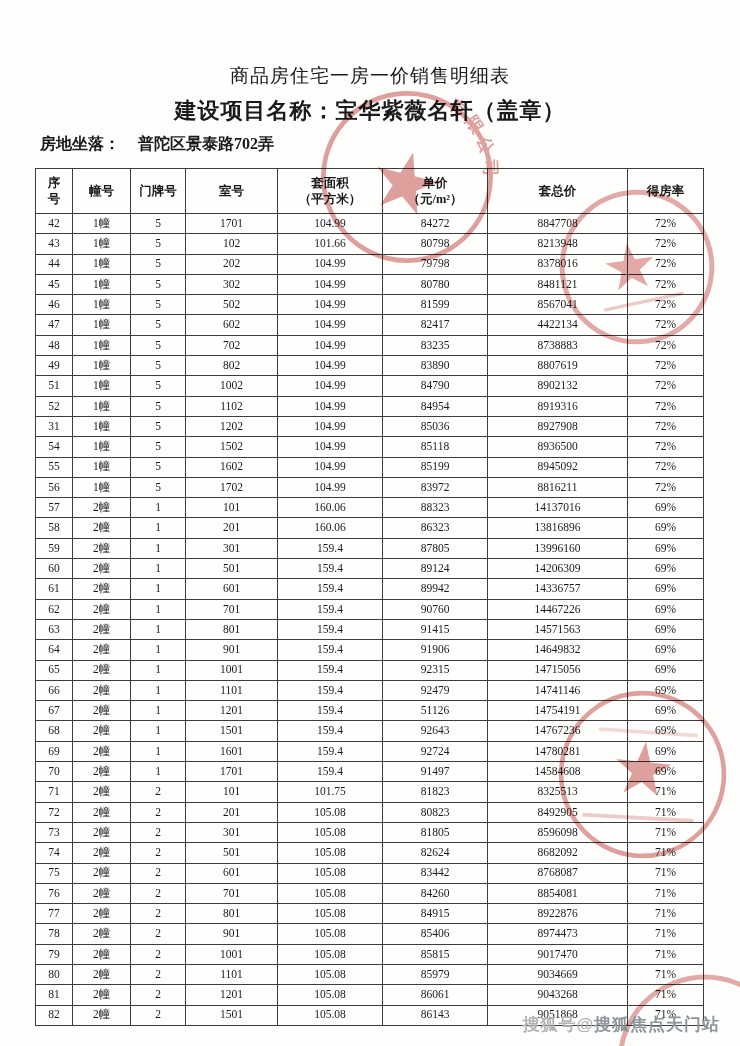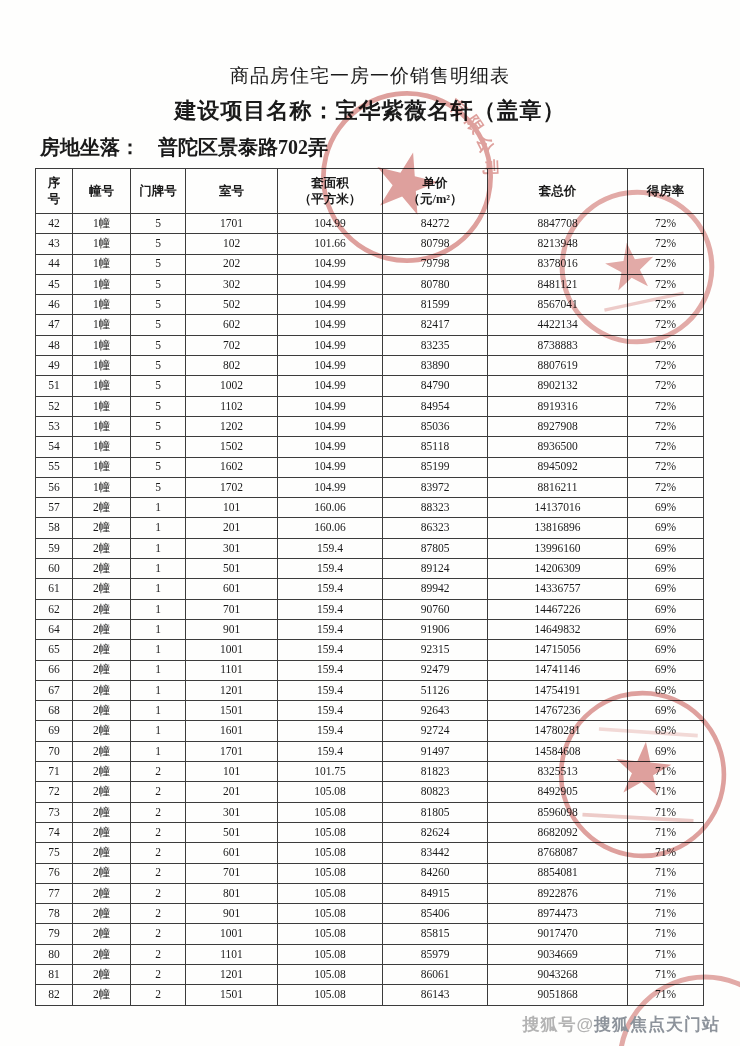--- a/index.html
+++ b/index.html
@@ -18,21 +18,21 @@
     text-align: center; font-size: 19px; font-weight: normal;
     letter-spacing: 1px;
   }
   .subtitle {
     position: absolute; top: 96px; left: 0; width: 100%;
     text-align: center; font-size: 22px; font-weight: bold;
     letter-spacing: 1px;
   }
   .location-line {
     position: absolute; top: 134px; left: 40px;
-    font-size: 20px; font-weight: bold;
+    font-size: 16px; font-weight: bold;
   }
   .location-line .loc-value { margin-left: 18px; }
 
   table.price-table {
     position: absolute; left: 35px; top: 168px;
     width: 668px; border-collapse: collapse; table-layout: fixed;
     background: transparent;
   }
   .price-table th, .price-table td {
     border: 1px solid #3c3c3c;
@@ -196,21 +196,21 @@
           <td>52</td>
           <td>1幢</td>
           <td>5</td>
           <td>1102</td>
           <td>104.99</td>
           <td>84954</td>
           <td>8919316</td>
           <td>72%</td>
         </tr>
         <tr>
-          <td>53</td>
+          <td>31</td>
           <td>1幢</td>
           <td>5</td>
           <td>1202</td>
           <td>104.99</td>
           <td>85036</td>
           <td>8927908</td>
           <td>72%</td>
         </tr>
         <tr>
           <td>54</td>
@@ -293,20 +293,30 @@
           <td>69%</td>
         </tr>
         <tr>
           <td>62</td>
           <td>2幢</td>
           <td>1</td>
           <td>701</td>
           <td>159.4</td>
           <td>90760</td>
           <td>14467226</td>
+          <td>69%</td>
+        </tr>
+        <tr>
+          <td>63</td>
+          <td>2幢</td>
+          <td>1</td>
+          <td>801</td>
+          <td>159.4</td>
+          <td>91415</td>
+          <td>14571563</td>
           <td>69%</td>
         </tr>
         <tr>
           <td>64</td>
           <td>2幢</td>
           <td>1</td>
           <td>901</td>
           <td>159.4</td>
           <td>91906</td>
           <td>14649832</td>

